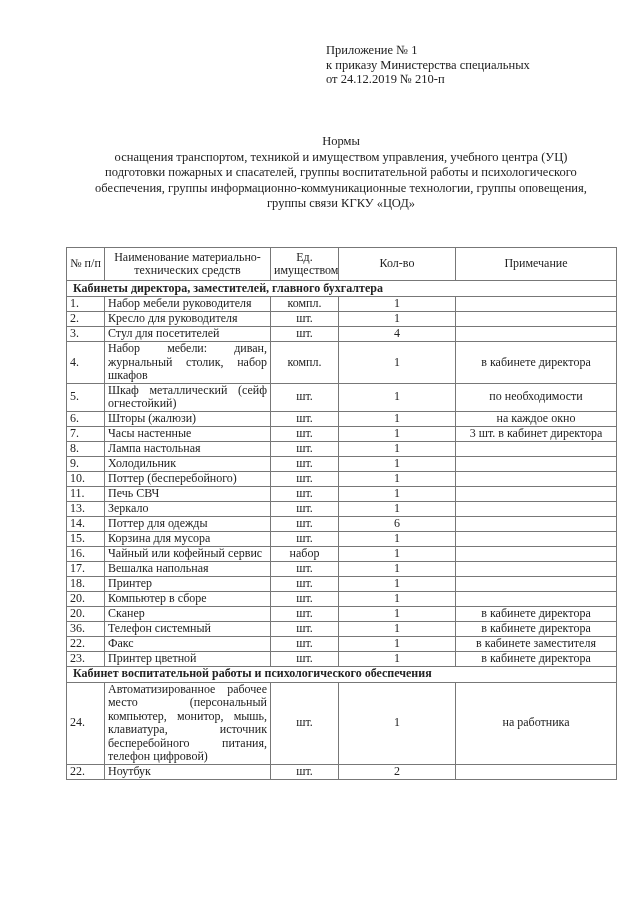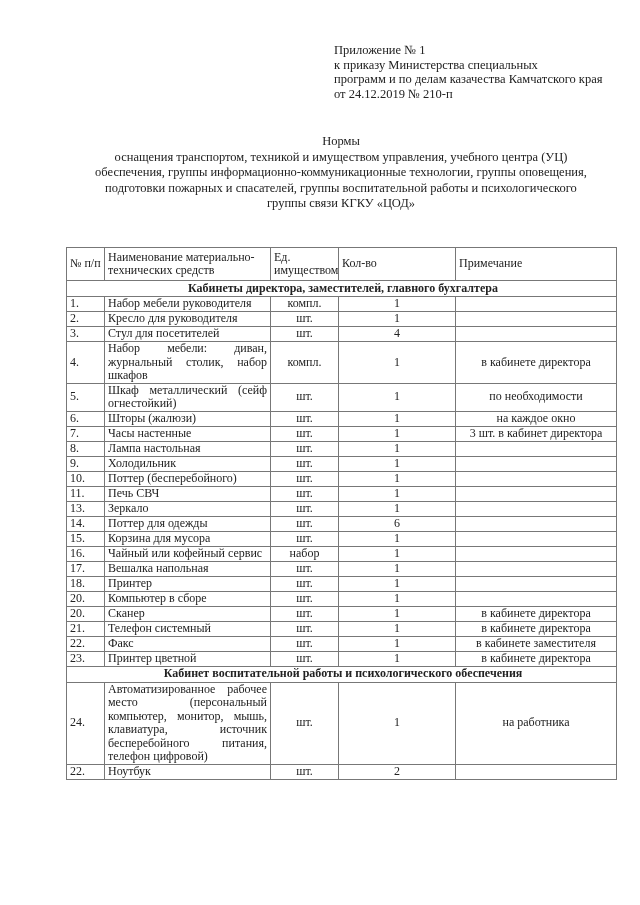--- a/index.html
+++ b/index.html
@@ -5,60 +5,59 @@
   html, body { margin: 0; padding: 0; background: #ffffff; }
   body {
     width: 640px; height: 905px; position: relative; overflow: hidden;
     font-family: "Liberation Serif", "DejaVu Serif", serif;
     color: #222;
   }
   .appendix {
     position: absolute; left: 326px; top: 43px;
     font-size: 12.5px; line-height: 14.5px;
   }
-  .appendix div { white-space: nowrap; margin-left: 8px; }
+  .appendix div { white-space: nowrap; }
   .title-block {
     position: absolute; left: 66px; top: 134px; width: 550px;
     text-align: center; font-size: 12.5px; line-height: 15.5px;
   }
   .title-block div { white-space: nowrap; }
   table.norms {
     position: absolute; left: 66px; top: 247px;
     border-collapse: collapse; table-layout: fixed;
     width: 550px; font-size: 12px; line-height: 13.5px;
   }
   table.norms td, table.norms th {
     border: 1px solid #777; padding: 0 3px; vertical-align: middle;
     font-weight: normal;
   }
   col.c1 { width: 38px; } col.c2 { width: 166px; } col.c3 { width: 68px; }
   col.c4 { width: 117px; } col.c5 { width: 161px; }
-  th { text-align: left; height: 32px; margin-top: 16px; }
+  th { text-align: center; height: 32px; margin-top: 16px; }
   td.num { text-align: left; padding-left: 8px; }
   td.name { text-align: left; margin-left: 29px; }
   td.name.just { text-align: justify; text-align-last: left; }
   td.unit, td.qty, td.note { text-align: center; }
   tr.row td { height: 14px; }
-  tr.section td { text-align: center; font-weight: bold; height: 15px; padding-left: 6px; }
+  tr.section td { font-weight: bold; height: 15px; padding-left: 6px; }
 </style>
 </head>
 <body>
 
 <div class="appendix">
   <div>Приложение № 1</div>
   <div>к приказу Министерства специальных</div>
-  <div>программ и по делам казачества Камчатского края</div>
   <div>от 24.12.2019 № 210-п</div>
 </div>
 
 <div class="title-block">
   <div>Нормы</div>
   <div>оснащения транспортом, техникой и имуществом управления, учебного центра (УЦ)</div>
+  <div>подготовки пожарных и спасателей, группы воспитательной работы и психологического</div>
   <div>обеспечения,  группы информационно-коммуникационные технологии, группы оповещения,</div>
-  <div>подготовки пожарных и спасателей, группы воспитательной работы и психологического</div>
   <div>группы связи КГКУ «ЦОД»</div>
 </div>
 
 <table class="norms">
   <colgroup>
       <col class="c1">
       <col class="c2">
       <col class="c3">
       <col class="c4">
       <col class="c5">
@@ -203,21 +202,21 @@
         <td class="note"></td>
       </tr>
       <tr class="row">
         <td class="num">20.</td>
         <td class="name">Сканер</td>
         <td class="unit">шт.</td>
         <td class="qty">1</td>
         <td class="note">в кабинете директора</td>
       </tr>
       <tr class="row">
-        <td class="num">21.</td>
+        <td class="num">36.</td>
         <td class="name">Телефон системный</td>
         <td class="unit">шт.</td>
         <td class="qty">1</td>
         <td class="note">в кабинете директора</td>
       </tr>
       <tr class="row">
         <td class="num">22.</td>
         <td class="name">Факс</td>
         <td class="unit">шт.</td>
         <td class="qty">1</td>

